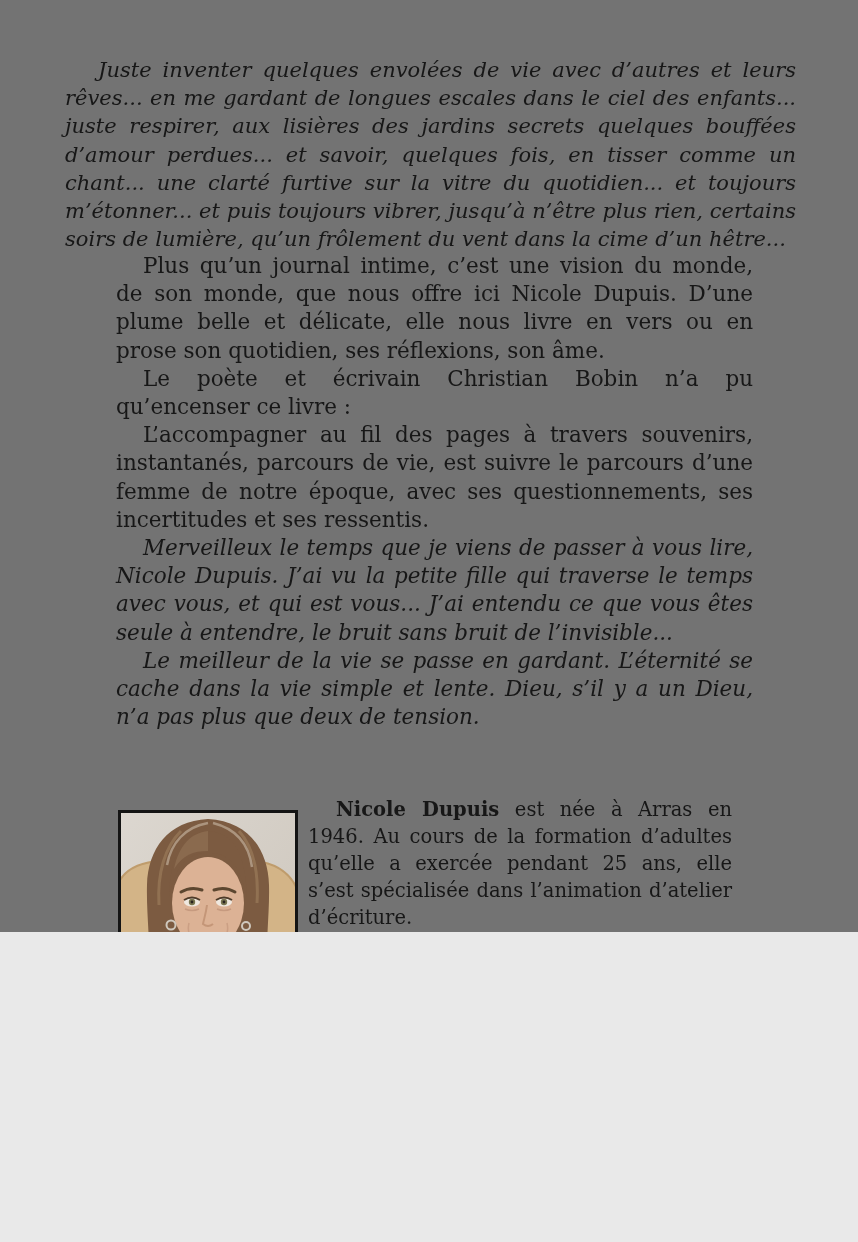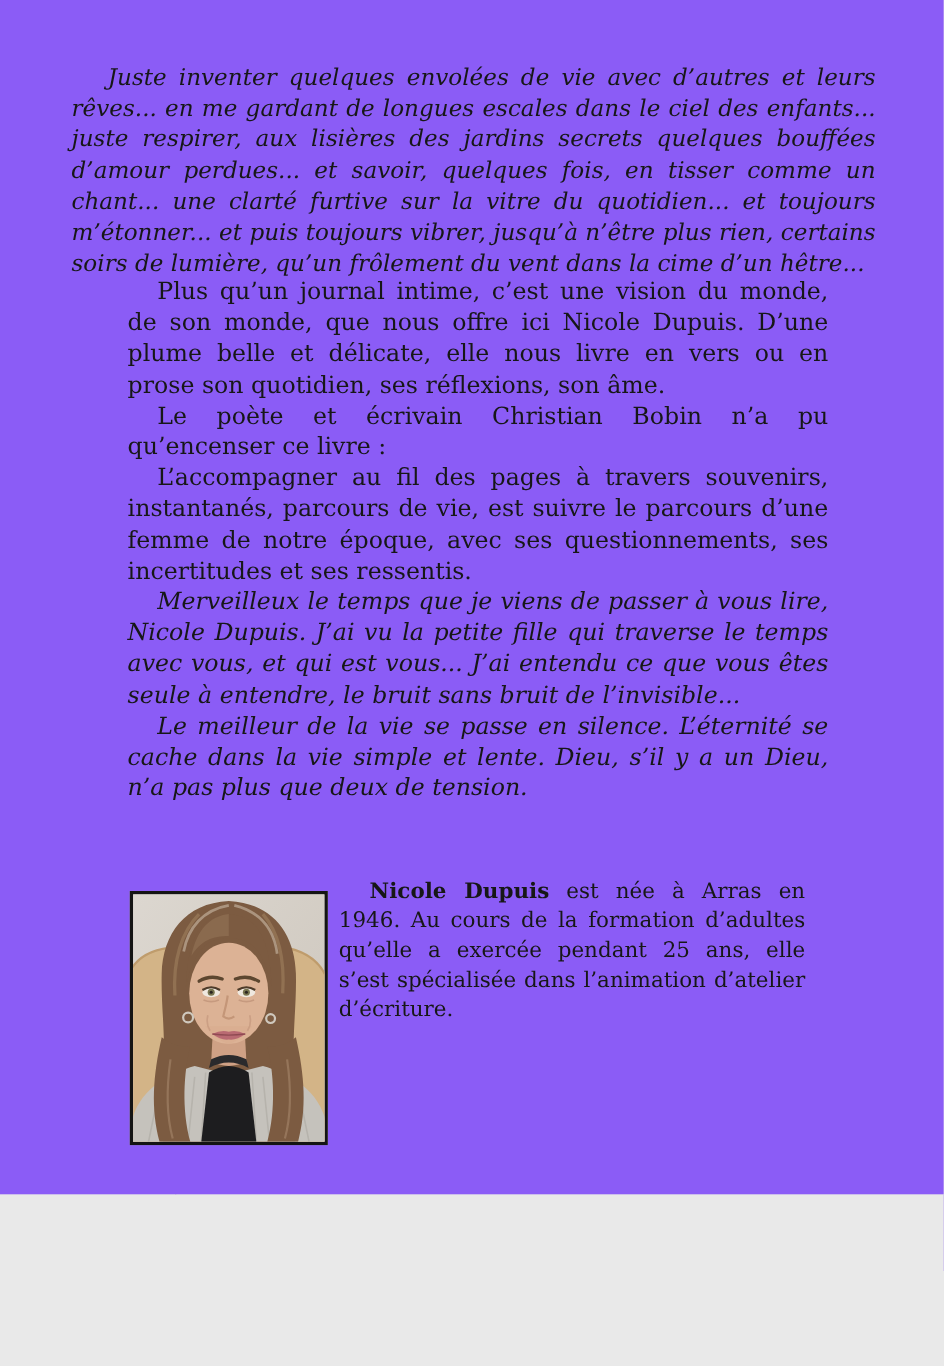--- a/index.html
+++ b/index.html
@@ -1,16 +1,16 @@
 <!DOCTYPE html>
 <html><head>
 <meta charset="utf-8">
 <style>
   html,body{margin:0;padding:0;background:#e9e9e9;}
-  .page{position:relative;width:858px;height:1086px;margin:0 auto;background:#8b5cf6;overflow:hidden;
+  .page{position:relative;width:858px;height:932px;margin:0 auto;background:#737373;overflow:hidden;
         font-family:"DejaVu Serif",serif;color:#171717;}
 
   .epigraph{position:absolute;left:65px;top:56px;width:731px;margin:0;
             font-style:italic;font-size:21px;line-height:28.2px;text-align:justify;text-indent:33px;}
 
   .synopsis{position:absolute;left:116px;top:252px;width:637px;
             font-size:21.5px;line-height:28.2px;text-align:justify;}
   .synopsis p{margin:0;text-indent:27px;}
   .synopsis p.italic{font-style:italic;}
 
@@ -42,21 +42,21 @@
 
 <div class="page">
 
   <p class="epigraph">Juste inventer quelques envolées de vie avec d’autres et leurs rêves... en me gardant de longues escales dans le ciel des enfants... juste respirer, aux lisières des jardins secrets quelques bouffées d’amour perdues... et savoir, quelques fois, en tisser comme un chant... une clarté furtive sur la vitre du quotidien... et toujours m’étonner... et puis toujours vibrer, jusqu’à n’être plus rien, certains soirs de lumière, qu’un frôlement du vent dans la cime d’un hêtre...</p>
 
   <div class="synopsis">
     <p>Plus qu’un journal intime, c’est une vision du monde, de son monde, que nous offre ici Nicole Dupuis. D’une plume belle et délicate, elle nous livre en vers ou en prose son quotidien, ses réflexions, son âme.</p>
     <p>Le poète et écrivain Christian Bobin n’a pu qu’encenser ce livre :</p>
     <p>L’accompagner au fil des pages à travers souvenirs, instantanés, parcours de vie, est suivre le parcours d’une femme de notre époque, avec ses questionnements, ses incertitudes et ses ressentis.</p>
     <p class="italic">Merveilleux le temps que je viens de passer à vous lire, Nicole Dupuis. J’ai vu la petite fille qui traverse le temps avec vous, et qui est vous... J’ai entendu ce que vous êtes seule à entendre, le bruit sans bruit de l’invisible...</p>
-    <p class="italic">Le meilleur de la vie se passe en silence. L’éternité se cache dans la vie simple et lente. Dieu, s’il y a un Dieu, n’a pas plus que deux de tension.</p>
+    <p class="italic">Le meilleur de la vie se passe en gardant. L’éternité se cache dans la vie simple et lente. Dieu, s’il y a un Dieu, n’a pas plus que deux de tension.</p>
   </div>
 
   <div class="bio-photo">
     <svg viewBox="0 0 174 225" width="174" height="225">
       <defs>
         <linearGradient id="wall" x1="0" y1="0" x2="1" y2="1">
           <stop offset="0" stop-color="#dcd7d0"></stop>
           <stop offset="1" stop-color="#ccc5bb"></stop>
         </linearGradient>
       </defs>

